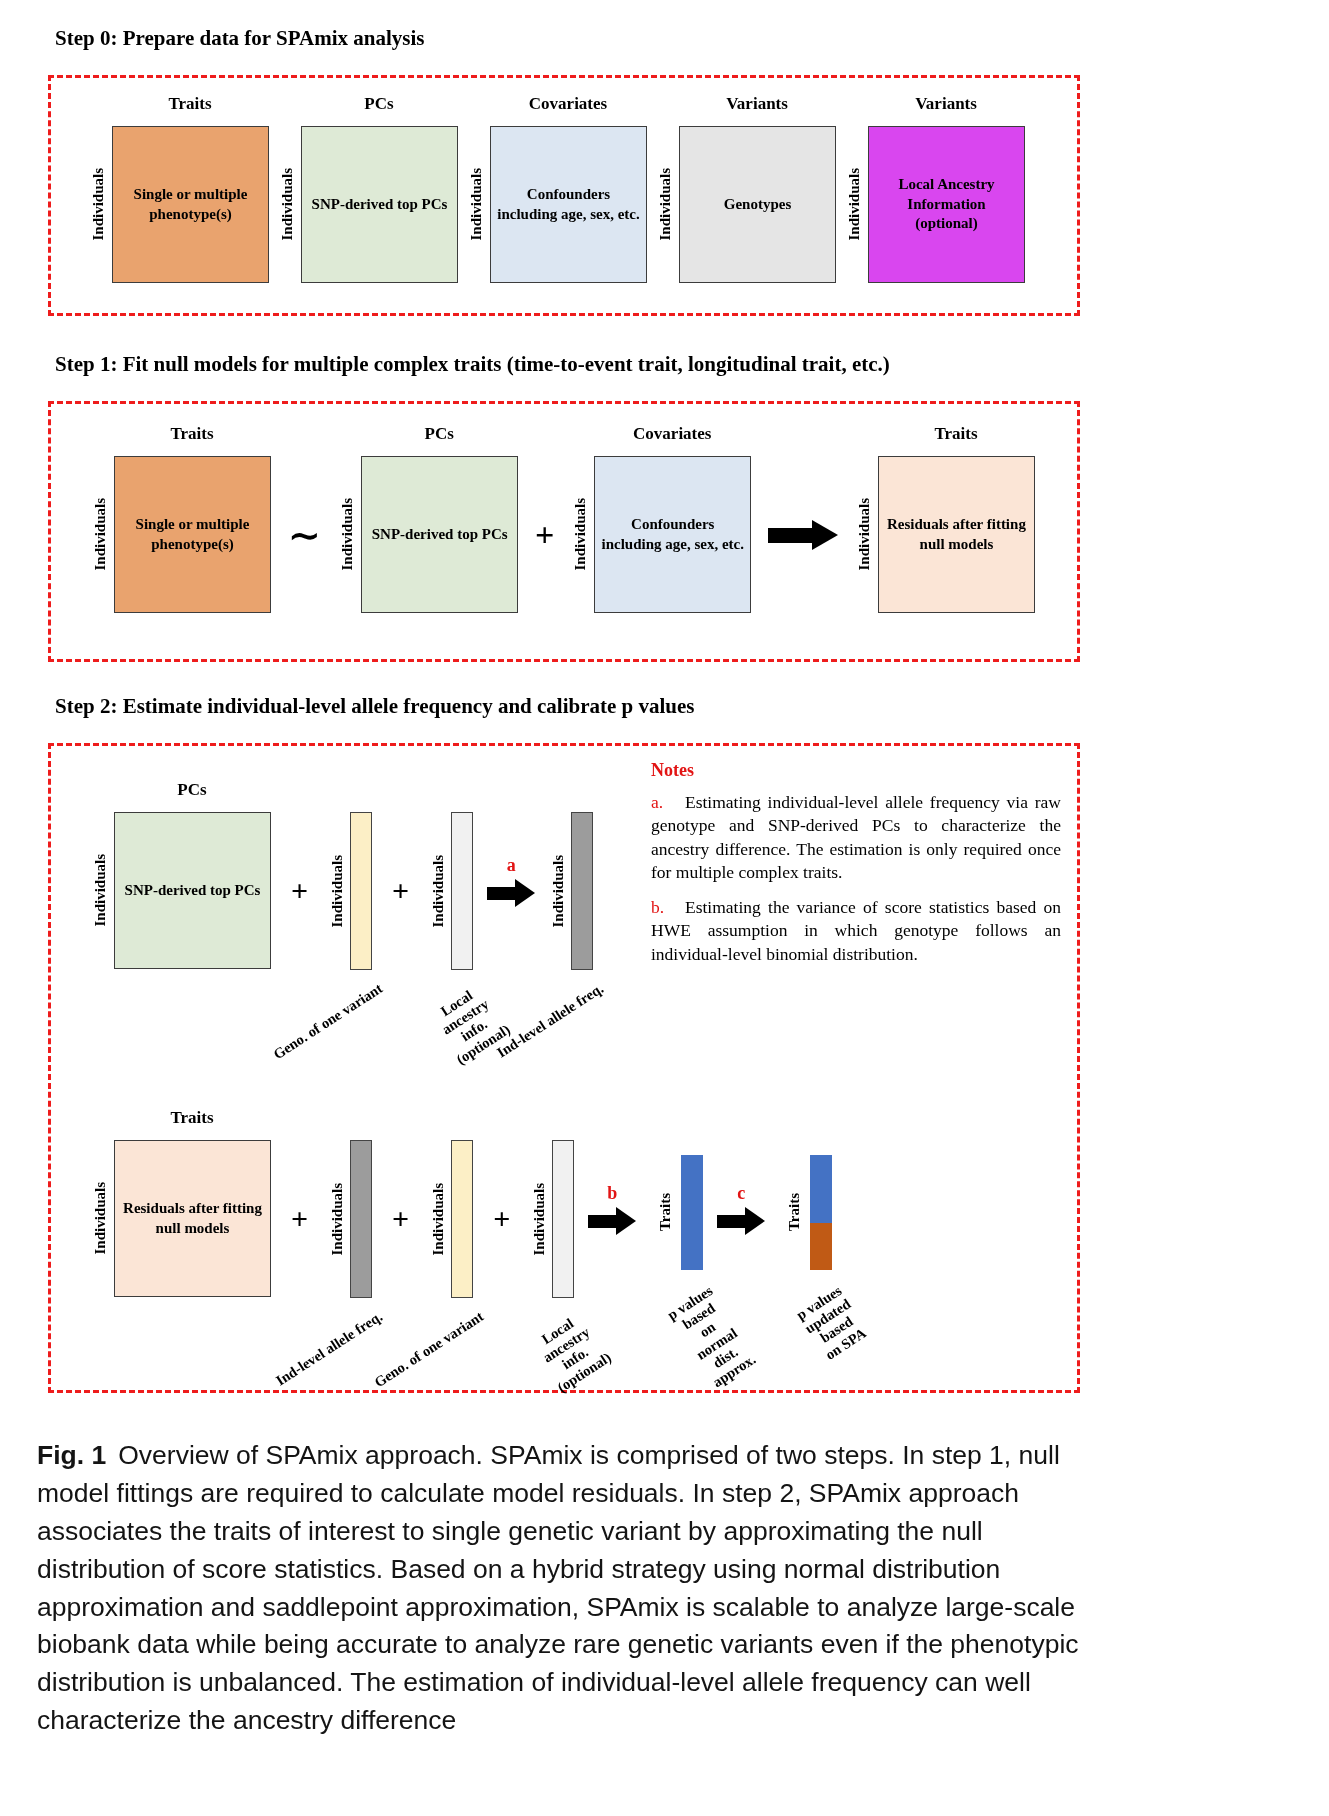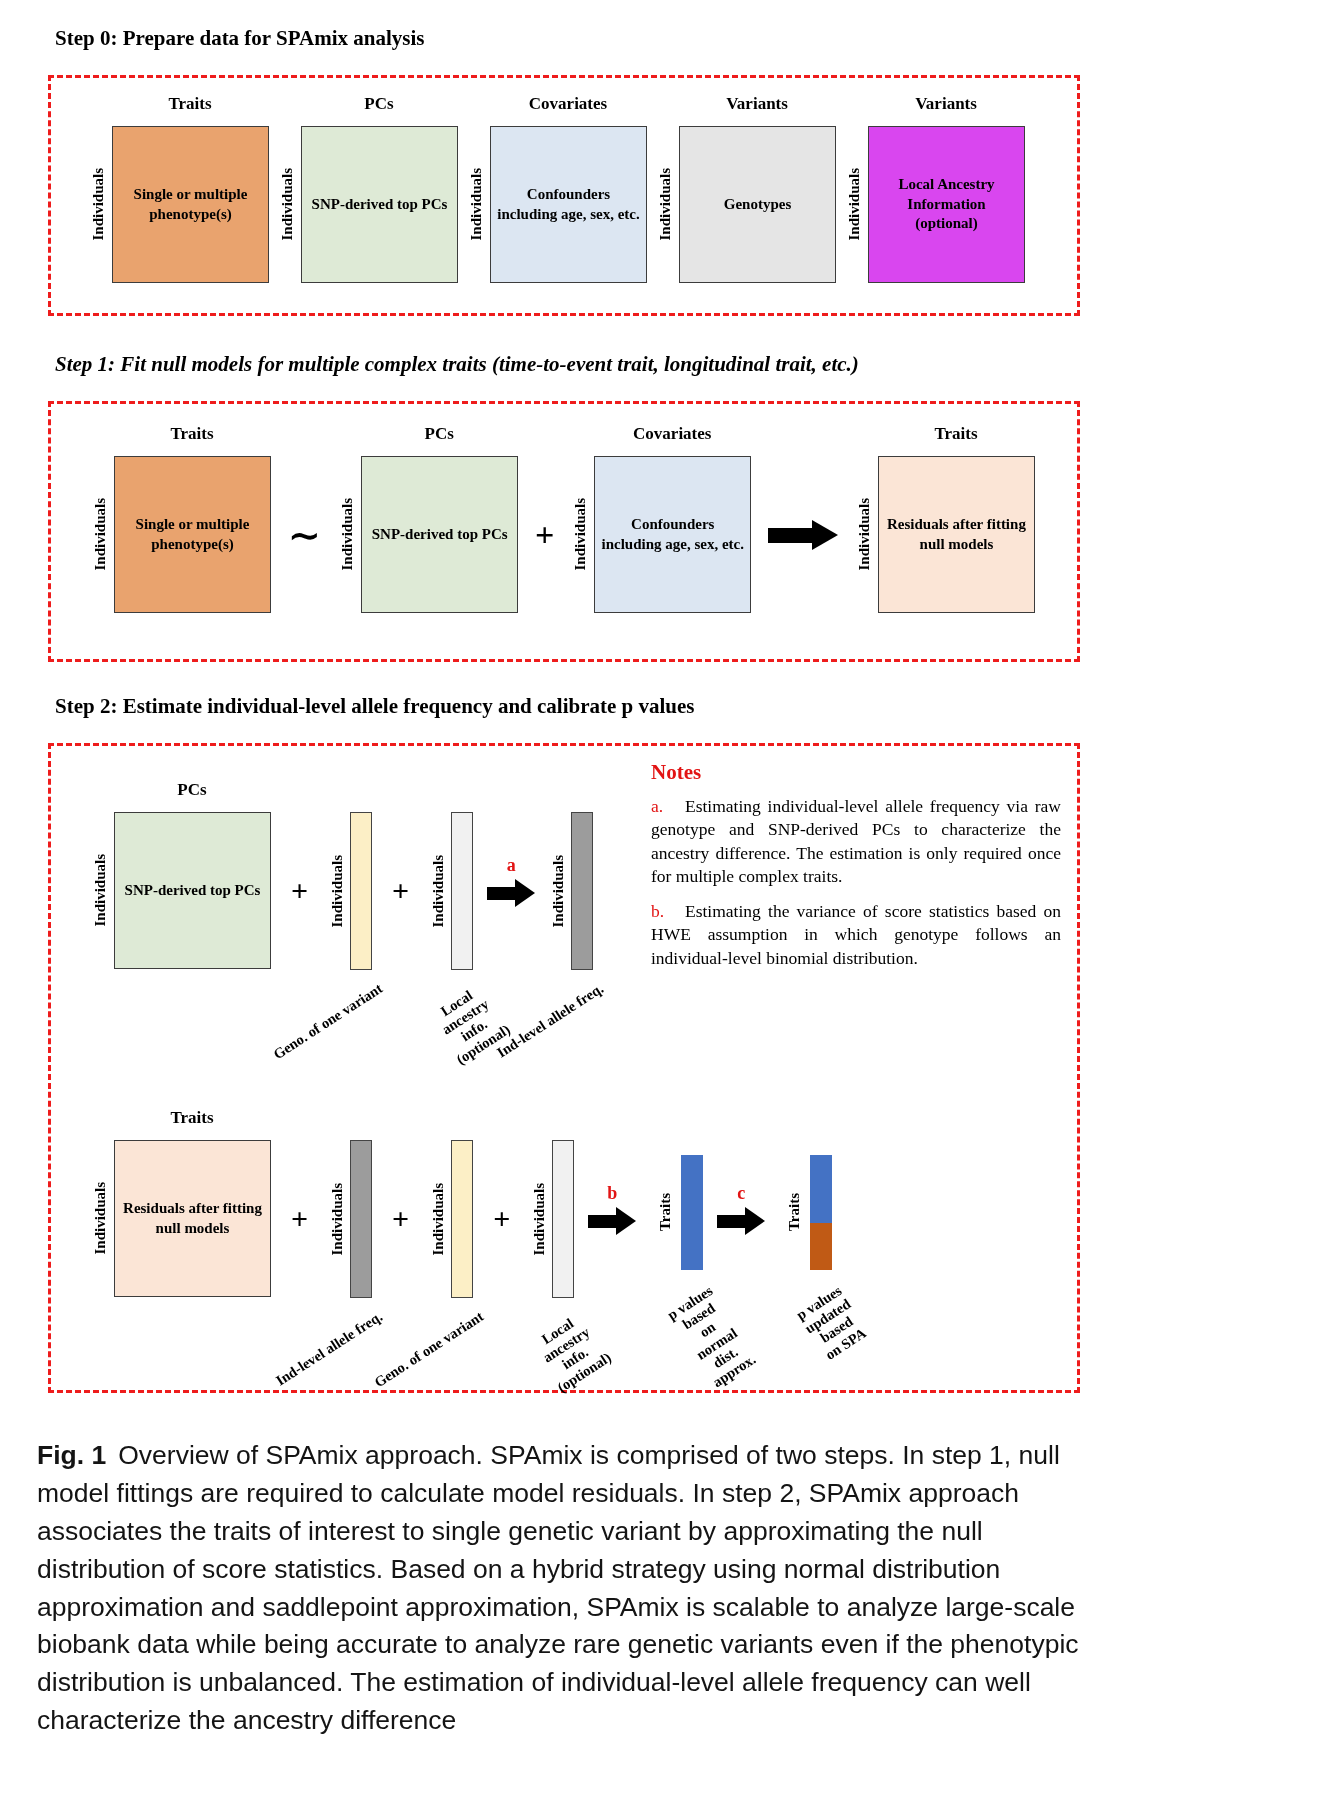--- a/index.html
+++ b/index.html
@@ -6,21 +6,21 @@
   .fig {
     position:relative;
     width:1124px; min-height:1816px;
     box-sizing:border-box;
     font-family:"Liberation Serif","DejaVu Serif",serif;
     color:#000;
     padding-top:26px;
     background:#fff;
   }
   .step-title { font-size:21px; font-weight:700; margin:0 0 24px 55px; }
-  .step-title.t1 { margin-top:36px;font-style:italic; }
+  .step-title.t1 { margin-top:36px; }
   .step-title.t2 { margin-top:32px; }
 
   .dashed-box {
     border:3px dashed #ee1c1c;
     margin:0 44px 0 48px;
     box-sizing:border-box;
   }
   .step0-box { padding:16px 52px 30px 38px; display:flex; justify-content:space-between; }
   .step1-box { padding:20px 42px 46px 40px; display:flex; justify-content:space-between; align-items:flex-start; }
   .step2-box { position:relative; padding:34px 20px 92px 40px; }
@@ -82,21 +82,21 @@
   .resbody { display:flex; align-items:center; }
   .resbody .vlabel { margin-right:7px; }
   .rescol { width:22px; height:115px; display:flex; flex-direction:column; }
   .res-full { width:22px; height:115px; }
   .res-top { height:68px; }
   .res-bot { height:47px; }
   .resgroup .ncaption { top:calc(100% + 12px); }
 
   
   .notes { position:absolute; left:600px; top:14px; right:16px; }
-  .notes-title { color:#e21414; font-weight:700; font-size:21px; margin:0 0 10px 0; }
+  .notes-title { color:#e21414; font-weight:700; font-size:18px; margin:0 0 10px 0; }
   .note { font-size:17.5px; line-height:1.33; margin:0 0 12px 0; text-align:justify; }
   .note-label { color:#e21414; font-weight:400; display:inline-block; min-width:18px; margin-right:16px; }
 
   
   .caption {
     margin:44px 34px 0 37px;
     font-family:"Liberation Sans","DejaVu Sans",sans-serif;
     font-size:26.5px; line-height:1.43; color:#141414; text-align:left;
   }
   .cap-label { font-weight:700; margin-right:12px; }

